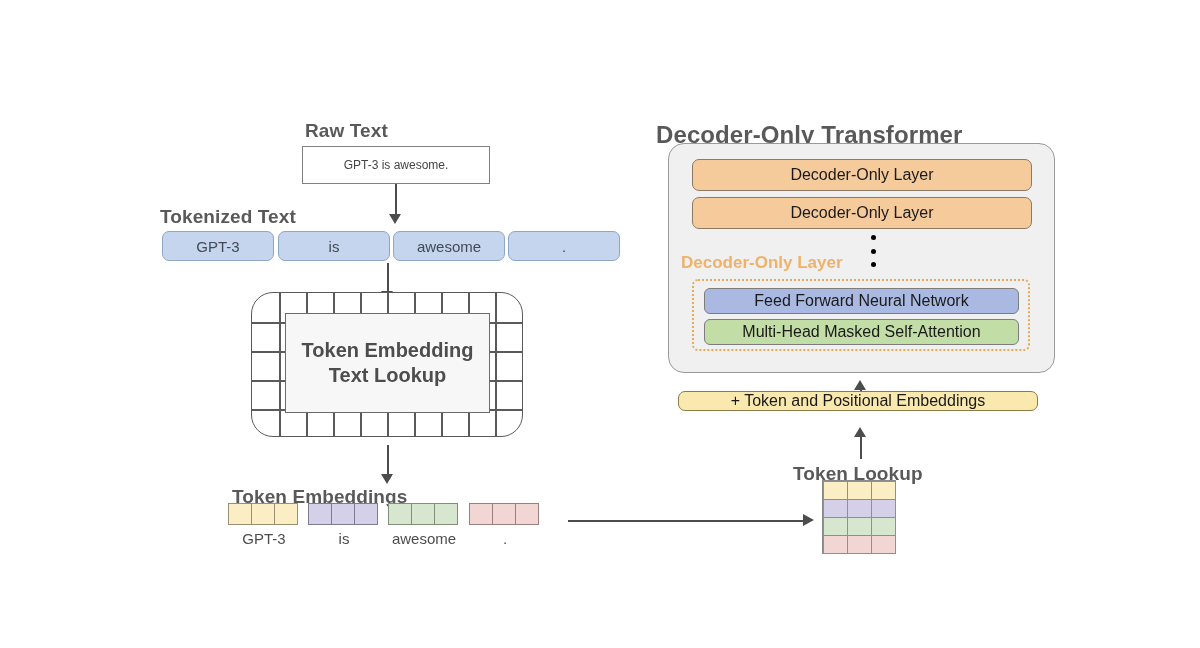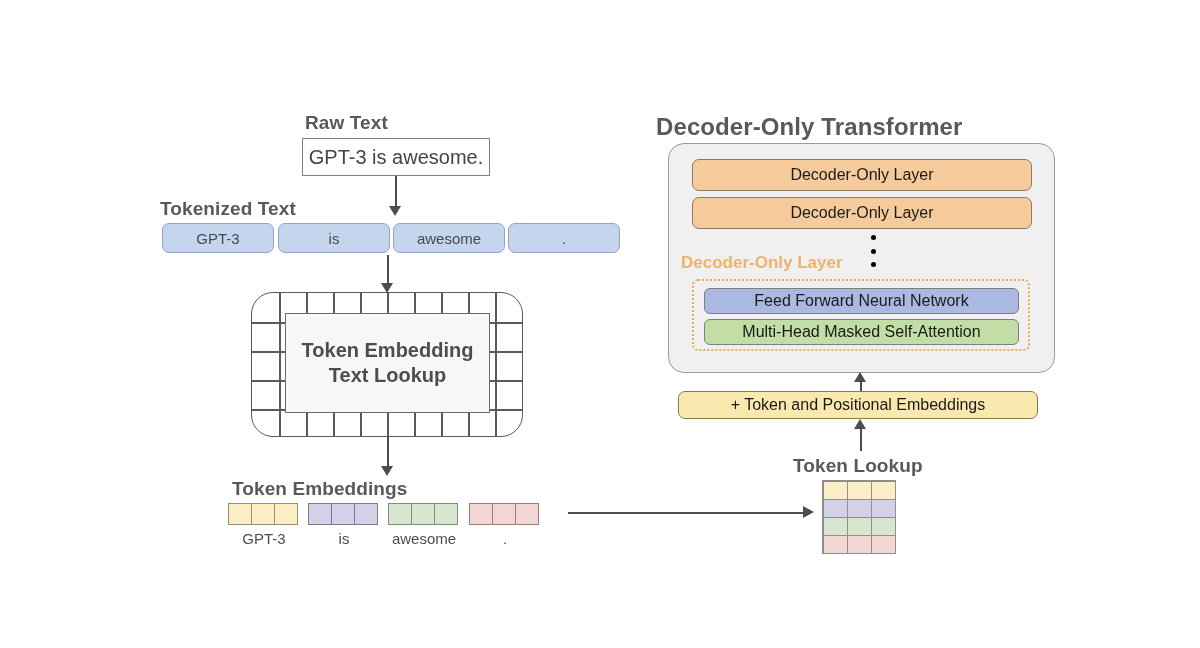--- a/index.html
+++ b/index.html
@@ -11,39 +11,39 @@
     width: 1200px;
     height: 648px;
     position: relative;
     overflow: hidden;
     font-family: "Liberation Sans", sans-serif;
   }
   .canvas {
     position: absolute;
     inset: 0;
   }
-  .abs { position: absolute; }
+  .abs { position: absolute; margin-top: 8px; }
 
   
   .heading {
     font-weight: bold;
     color: #595959;
     font-size: 19px;
     letter-spacing: 0.1px;
     white-space: nowrap;
   }
 
   
   .rawtext-box {
     background: #ffffff;
     border: 1.6px solid #808080;
     display: flex;
     align-items: center;
     justify-content: center;
-    font-size: 20px;
+    font-size: 12px;
     color: #444444;
     box-sizing: border-box;
   }
 
   
   .token-chip {
     background: #c4d5ed;
     border: 1.4px solid #8fa6c4;
     border-radius: 7px;
     display: flex;
@@ -326,21 +326,21 @@
   <div class="orange-label" style="left:681px; top:253px;">Decoder-Only Layer</div>
 
   <div class="dotted-frame" style="left:692px; top:279px; width:338px; height:72px;"></div>
 
   <div class="sub-bar ffn-bar" style="left:704px; top:288px; width:315px; height:26px;">Feed Forward Neural Network</div>
   <div class="sub-bar mha-bar" style="left:704px; top:319px; width:315px; height:26px;">Multi-Head Masked Self-Attention</div>
 
   <div class="arrow-line-v abs" style="left:860px; top:382px; height:13px;"></div>
   <div class="arrow-head-up abs" style="left:854px; top:372px;"></div>
 
-  <div class="pos-bar" style="left:678px; top:391px; width:360px; height:28px;">+ Token and Positional Embeddings</div>
+  <div class="pos-bar" style="left:678px; top:391px; width:360px; height:20px;">+ Token and Positional Embeddings</div>
 
   <div class="arrow-line-v abs" style="left:860px; top:429px; height:22px;"></div>
   <div class="arrow-head-up abs" style="left:854px; top:419px;"></div>
 
   <div class="heading abs" style="left:793px; top:455px;">Token Lookup</div>
 
   <div class="matrix" style="left:822px; top:480px;">
     <div style="background:#fbeec4;"></div>
     <div style="background:#fbeec4;"></div>
     <div style="background:#fbeec4;"></div>

